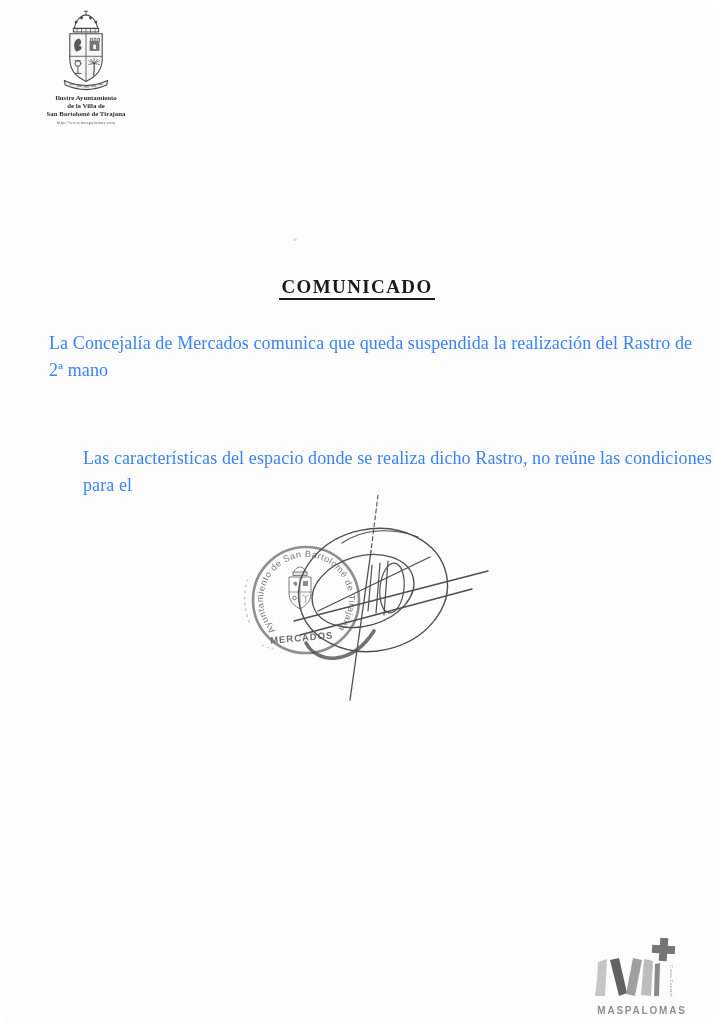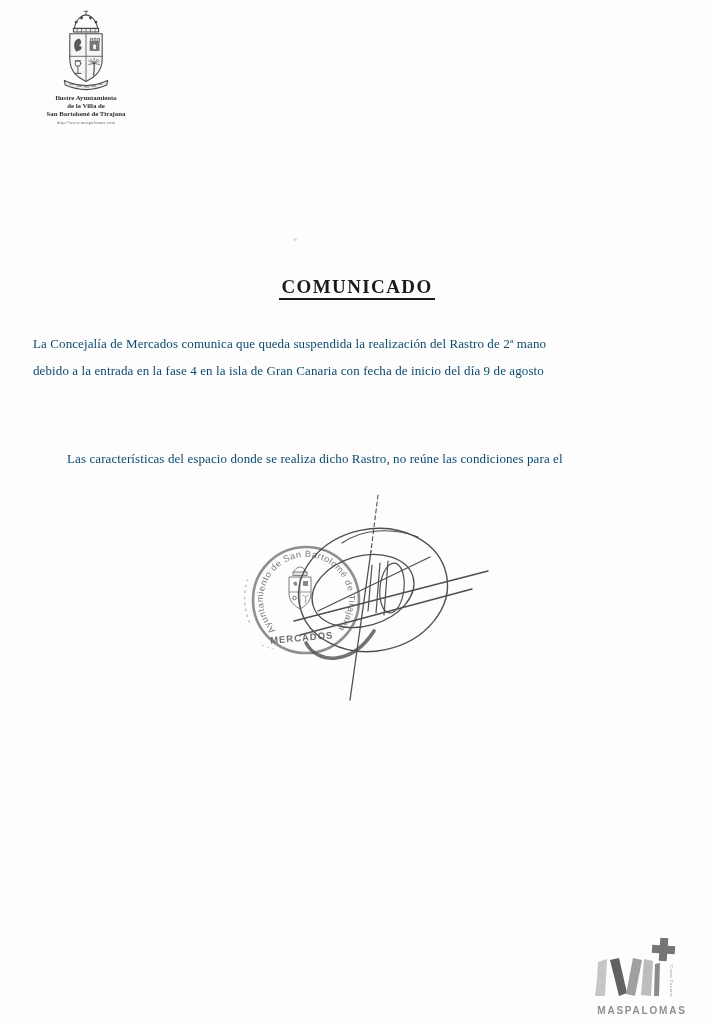--- a/index.html
+++ b/index.html
@@ -13,22 +13,22 @@
   .crest-block svg{display:block;margin:0 auto;}
   .crest-caption{margin-top:2px;font-weight:bold;font-size:6.8px;line-height:8px;color:#2f2f2f;}
   .crest-url{font-size:4.6px;font-weight:normal;color:#6a6a6a;margin-top:1px;letter-spacing:.2px;}
 
   
   .title{position:absolute;top:276px;left:0;width:100%;text-align:center;
     font-size:19px;font-weight:bold;letter-spacing:1.4px;}
   .title span{border-bottom:2.2px solid #1b1b1b;padding:0 2px 1px 2px;}
 
   
-  .para{position:absolute;left:33px;width:655px;font-size:13px;line-height:27px;
-    letter-spacing:.1px;color:#0c4a6e;}
+  .para{position:absolute;left:49px;width:655px;font-size:18px;line-height:27px;
+    letter-spacing:.1px;color:#3b82f6;}
   .p1{top:330px;}
   .p2{top:445px;margin-left:34px;}
 
   
   .stamp-wrap{position:absolute;left:222px;top:493px;width:300px;height:215px;}
   .ring-text{font-family:"Liberation Sans",sans-serif;font-size:8.8px;letter-spacing:.4px;fill:#7a7a7a;}
   .mercados-text{font-family:"Liberation Sans",sans-serif;font-size:9.5px;font-weight:bold;
     letter-spacing:1px;fill:#6e6e6e;}
 
   
@@ -86,21 +86,20 @@
   </div>
 
   <div class="speck"></div>
 
   <div class="title">
     <span>COMUNICADO</span>
   </div>
 
   <div class="para p1">
     <div>La Concejalía de Mercados comunica que queda suspendida la realización  del Rastro de 2ª mano</div>
-    <div>debido a la entrada en la fase 4 en la isla de Gran Canaria con fecha de inicio del día 9 de agosto</div>
   </div>
 
   <div class="para p2">
     <div>Las características del espacio donde se realiza dicho Rastro, no reúne las condiciones para el</div>
   </div>
 
   <div class="stamp-wrap">
     <svg width="300" height="215" viewBox="0 0 300 215">
 
       <g>

